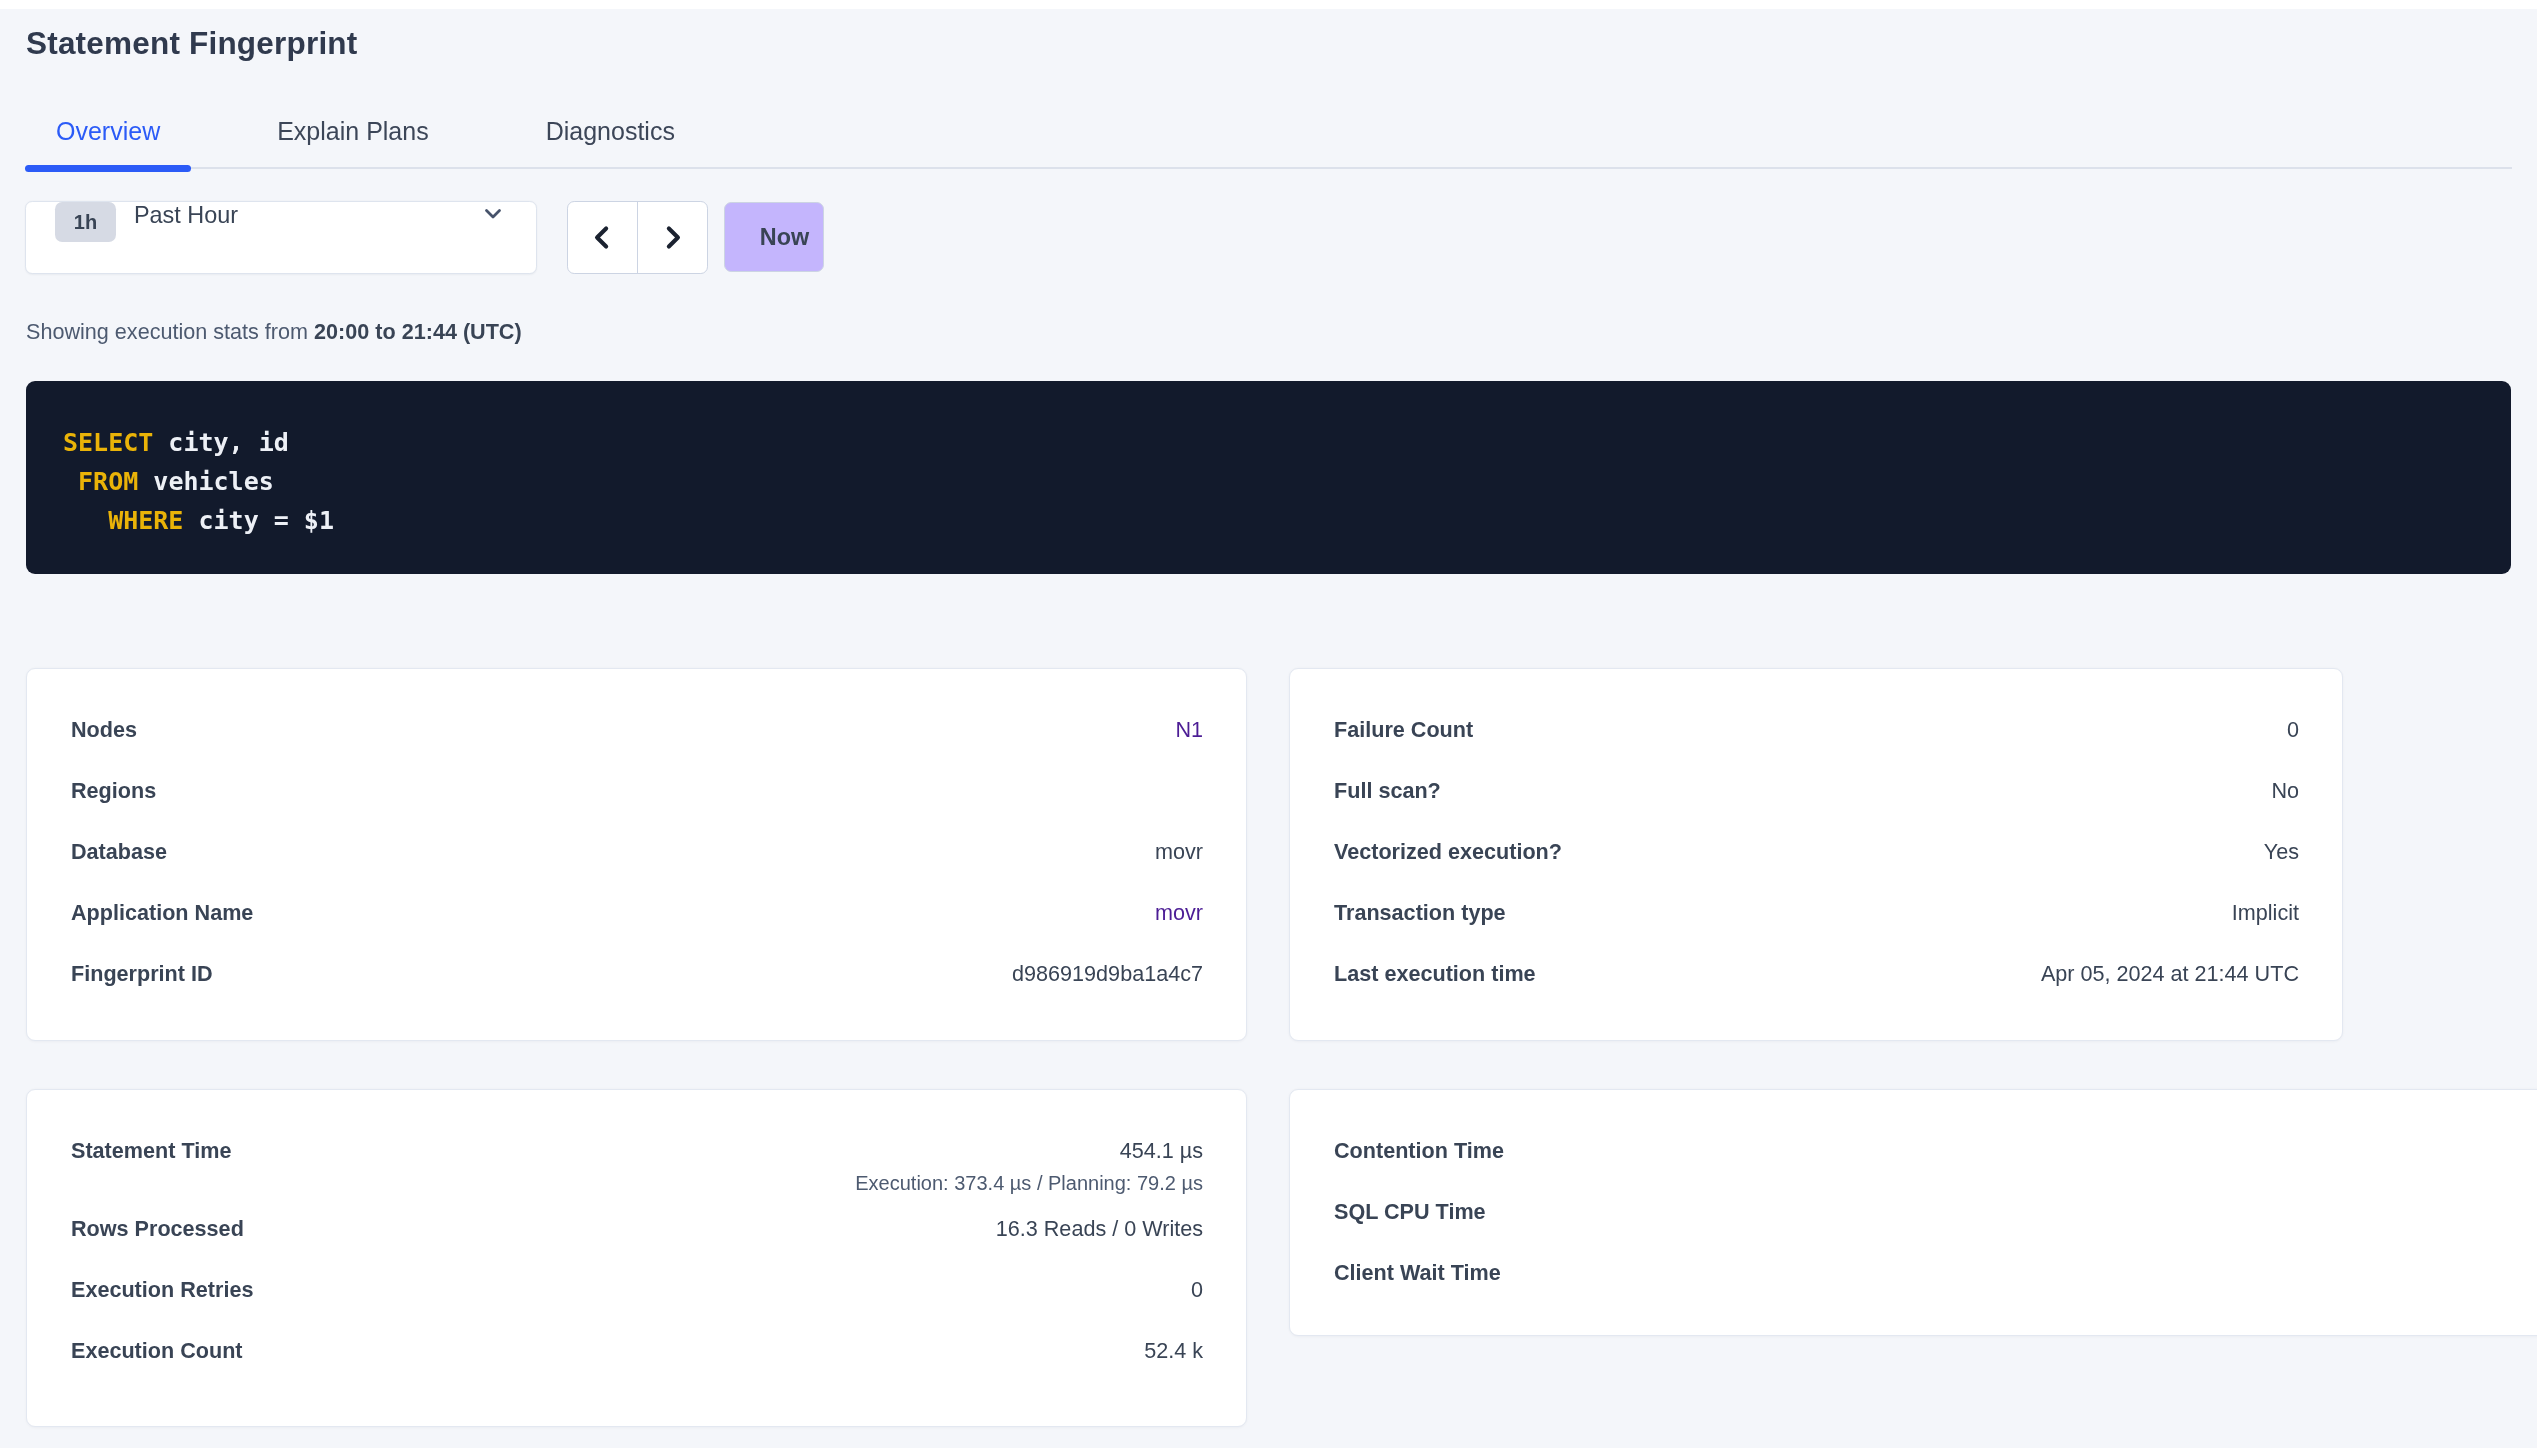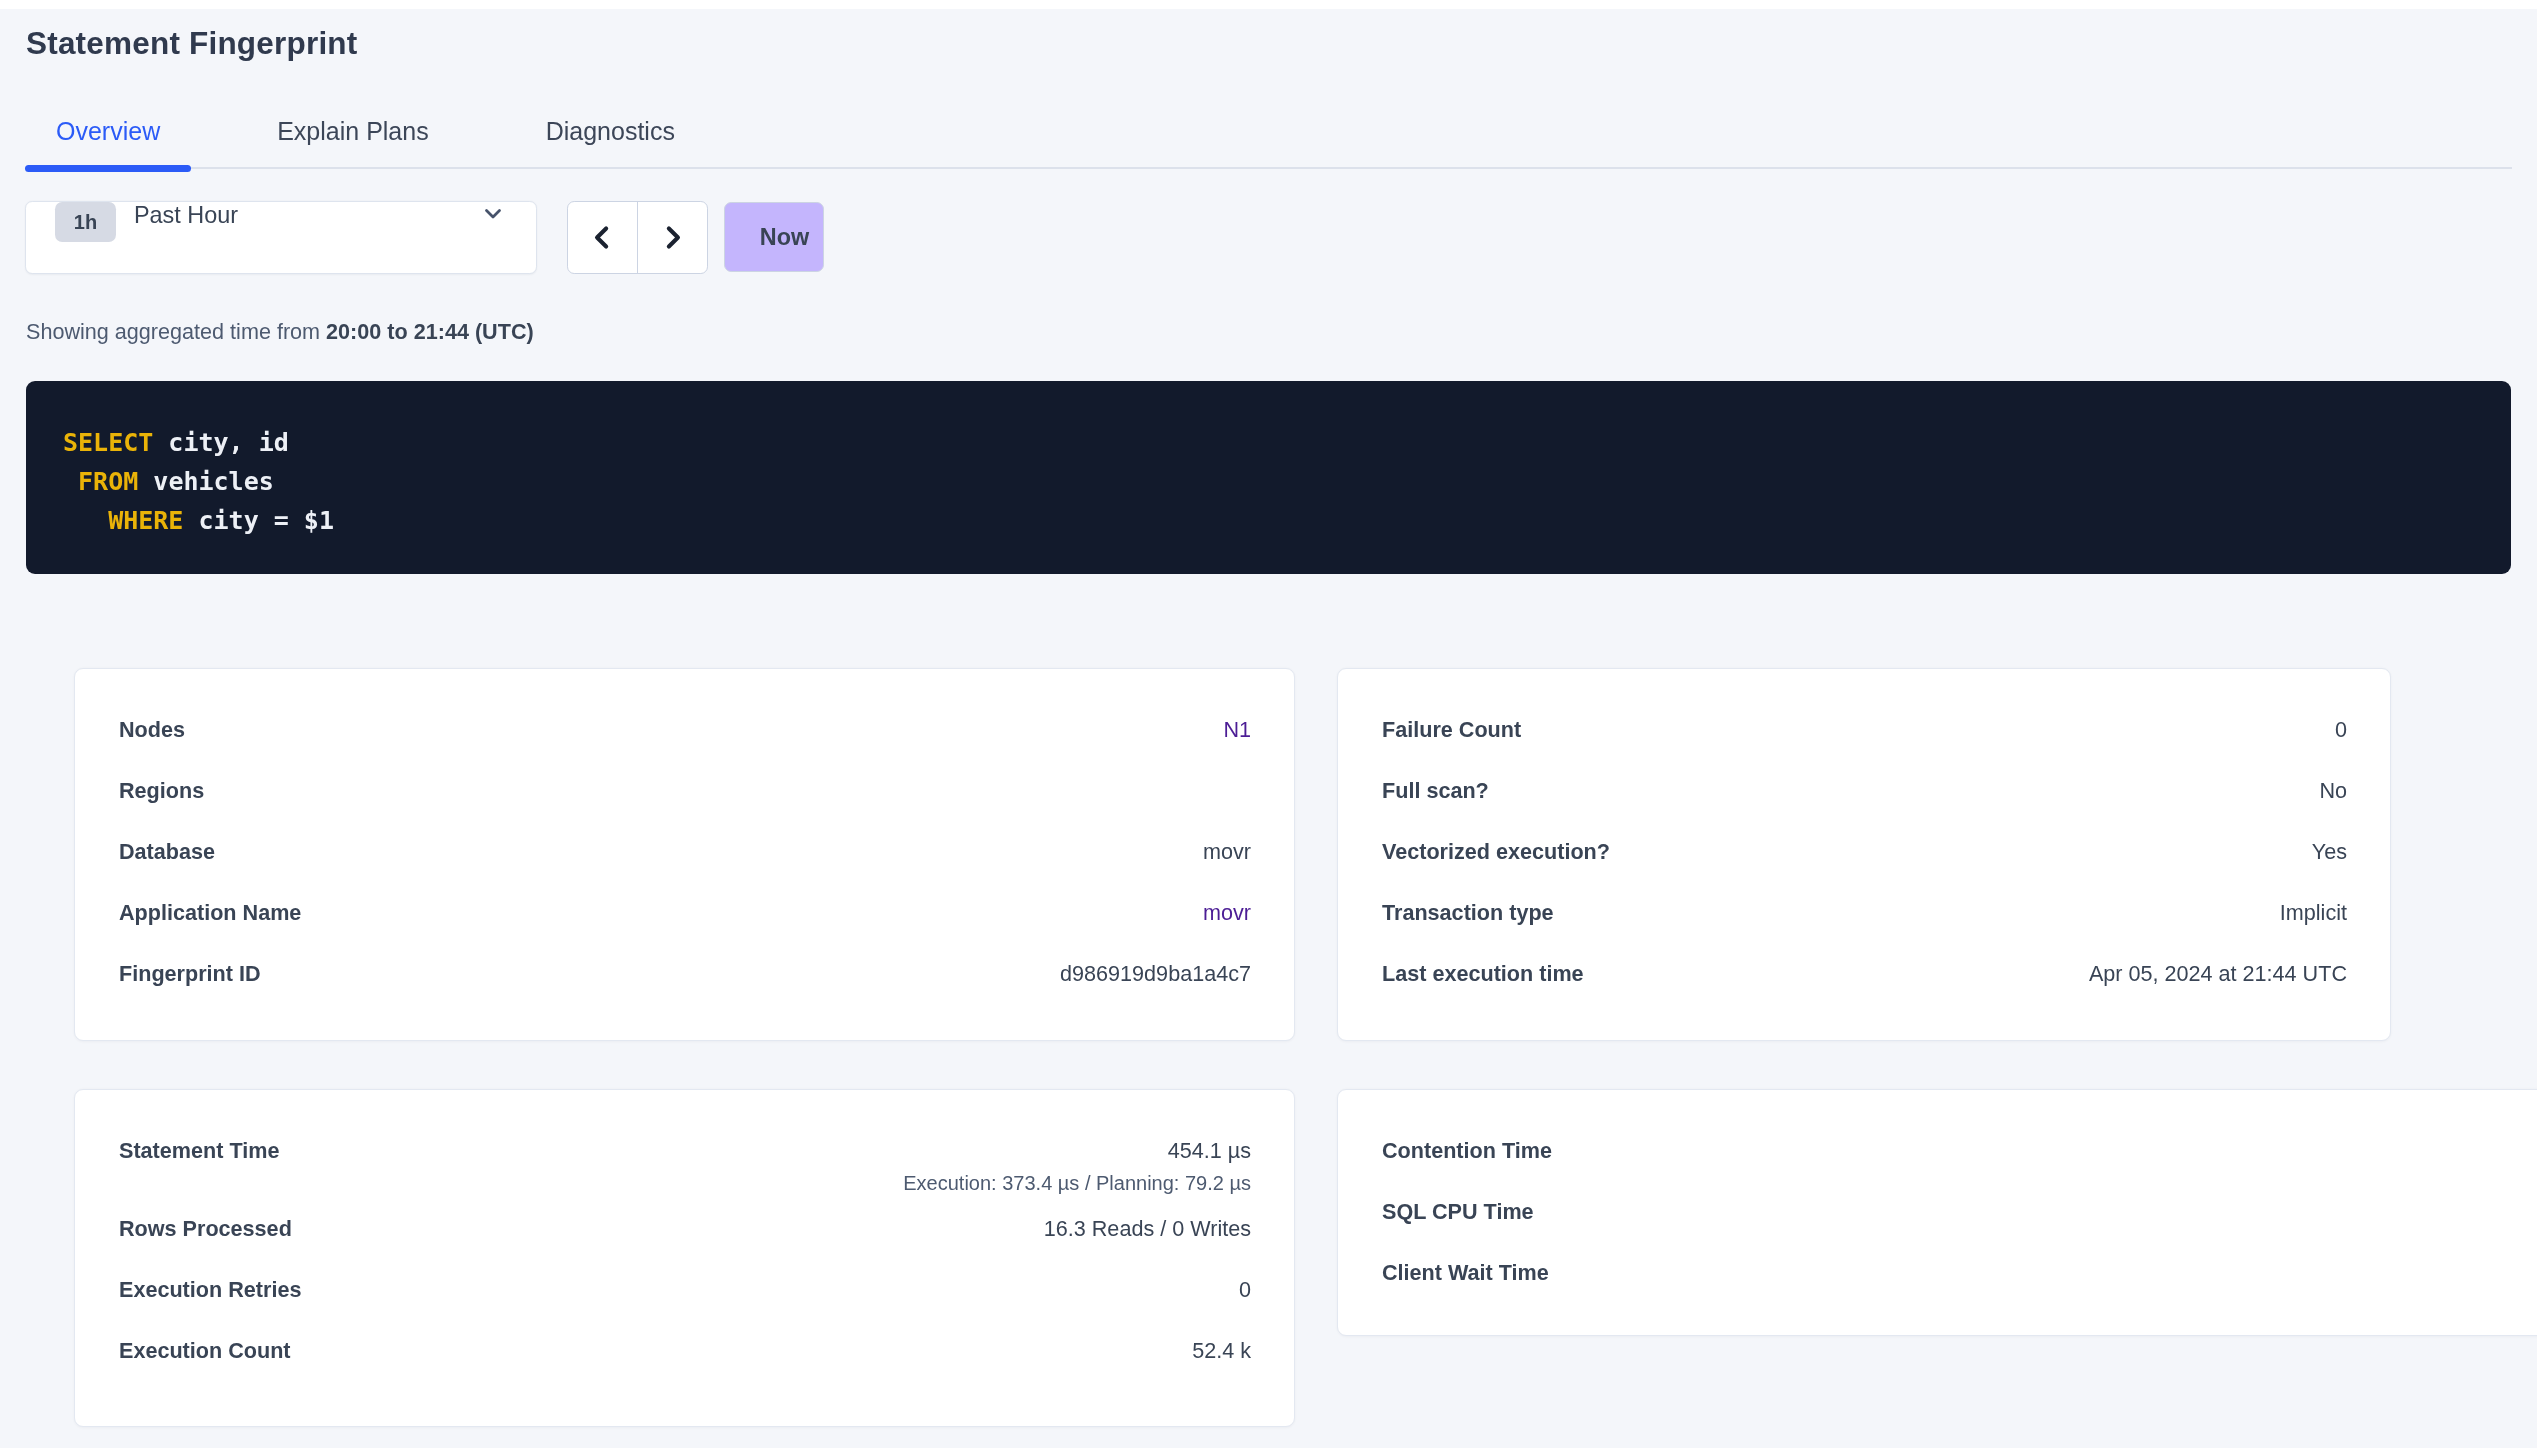--- a/index.html
+++ b/index.html
@@ -74,21 +74,20 @@
     font-size:25px; line-height:39px; font-weight:600; color:#edf0f6;
   }
   .sql-line { white-space:pre; }
   .sqlbox .kw { color:#eab308; }
 
   .card {
     position:absolute; background:#fff;
     border:1.8px solid #e3e8f1; border-radius:9px;
     box-shadow:0 0.9px 2.7px rgba(20,30,60,.04);
     padding:31px 43px 0 44px;
-    margin-left:48px;
   }
   .c1 { left:26px;   top:668px;  width:1221px; height:373px; }
   .c2 { left:1289px; top:668px;  width:1054px; height:373px; }
   .c3 { left:26px;   top:1089px; width:1221px; height:338px; }
   .c4 { left:1289px; top:1089px; width:1375px; height:247px; }
 
   .row {
     display:flex; justify-content:space-between; align-items:flex-start;
     min-height:61px; padding-top:17px;
   }
@@ -128,21 +127,21 @@
   <div class="pdiv"></div>
   <button class="pbtn">
     <svg viewBox="0 0 24 24">
       <polyline points="9,4.5 16.5,12 9,19.5" fill="none" stroke="#1b2230" stroke-width="3.4" stroke-linecap="round" stroke-linejoin="round"></polyline>
     </svg>
   </button>
 </div>
 
 <button class="nowbtn">Now</button>
 
-<div class="showing"><span>Showing aggregated time from </span><b>20:00 to 21:44 (UTC)</b></div>
+<div class="showing"><span>Showing execution stats from </span><b>20:00 to 21:44 (UTC)</b></div>
 
 <div class="sqlbox">
     <div class="sql-line"><span class="kw">SELECT</span><span> city, id</span></div>
     <div class="sql-line"><span> </span><span class="kw">FROM</span><span> vehicles</span></div>
     <div class="sql-line"><span>   </span><span class="kw">WHERE</span><span> city = $1</span></div>
   </div>
 
 <div class="card c1">
   <div>
       <div class="row">

